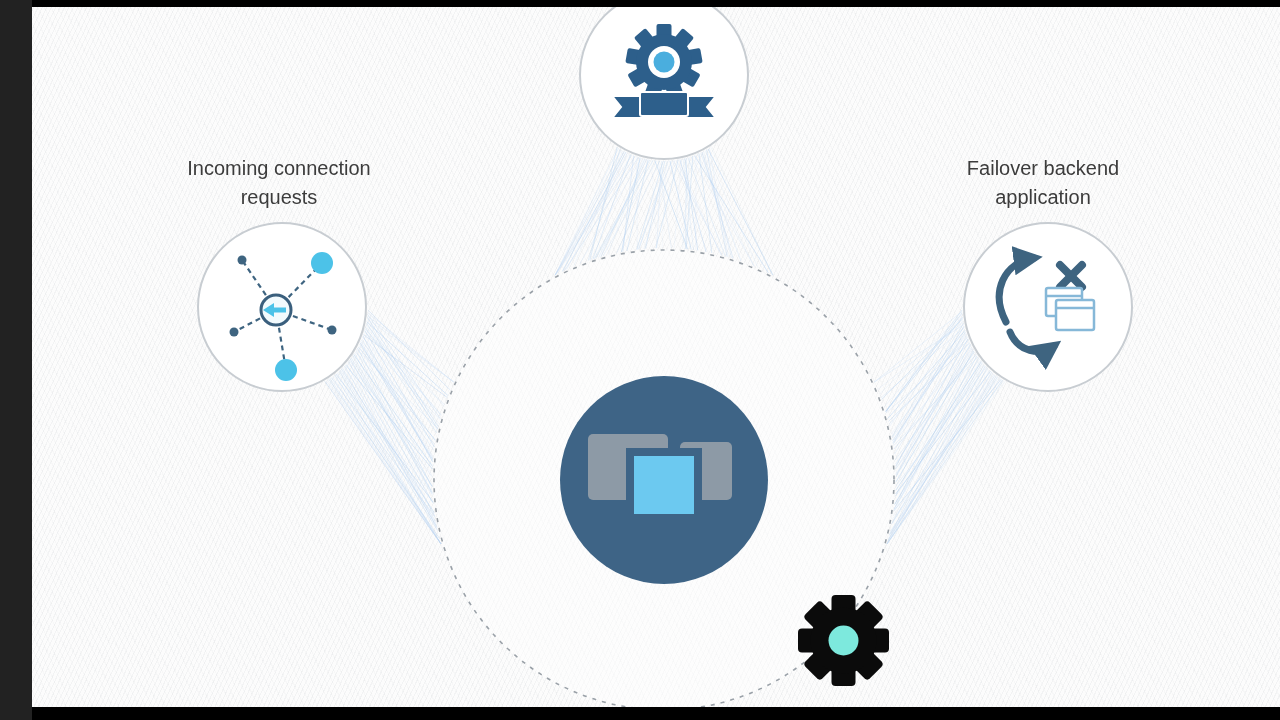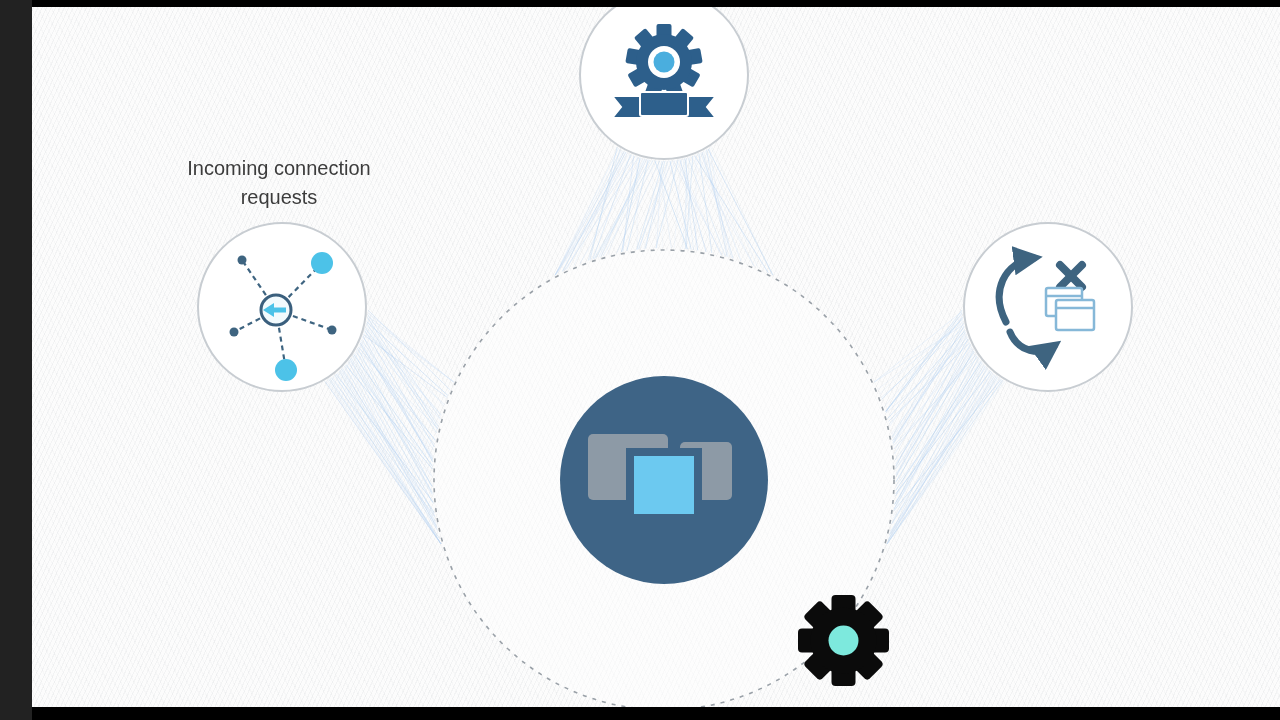--- a/index.html
+++ b/index.html
@@ -331,16 +331,17 @@
         <rect x="799.5" y="595" width="24" height="24" rx="4" transform="rotate(225 811.5 640.5)"></rect>
         <rect x="799.5" y="595" width="24" height="24" rx="4" transform="rotate(270 811.5 640.5)"></rect>
         <rect x="799.5" y="595" width="24" height="24" rx="4" transform="rotate(315 811.5 640.5)"></rect>
       </g>
       <circle cx="811.5" cy="640.5" r="33" class="f-black"></circle>
       <circle cx="811.5" cy="640.5" r="15" class="f-turq"></circle>
     </g>
   </svg>
 
   <div class="label" id="label-left">Incoming connection requests</div>
+  <div class="label" id="label-right">Failover backend application</div>
 
   <div class="letterbox" id="bar-top"></div>
   <div class="letterbox" id="bar-bottom"></div>
 </div>
 
 </body></html>

